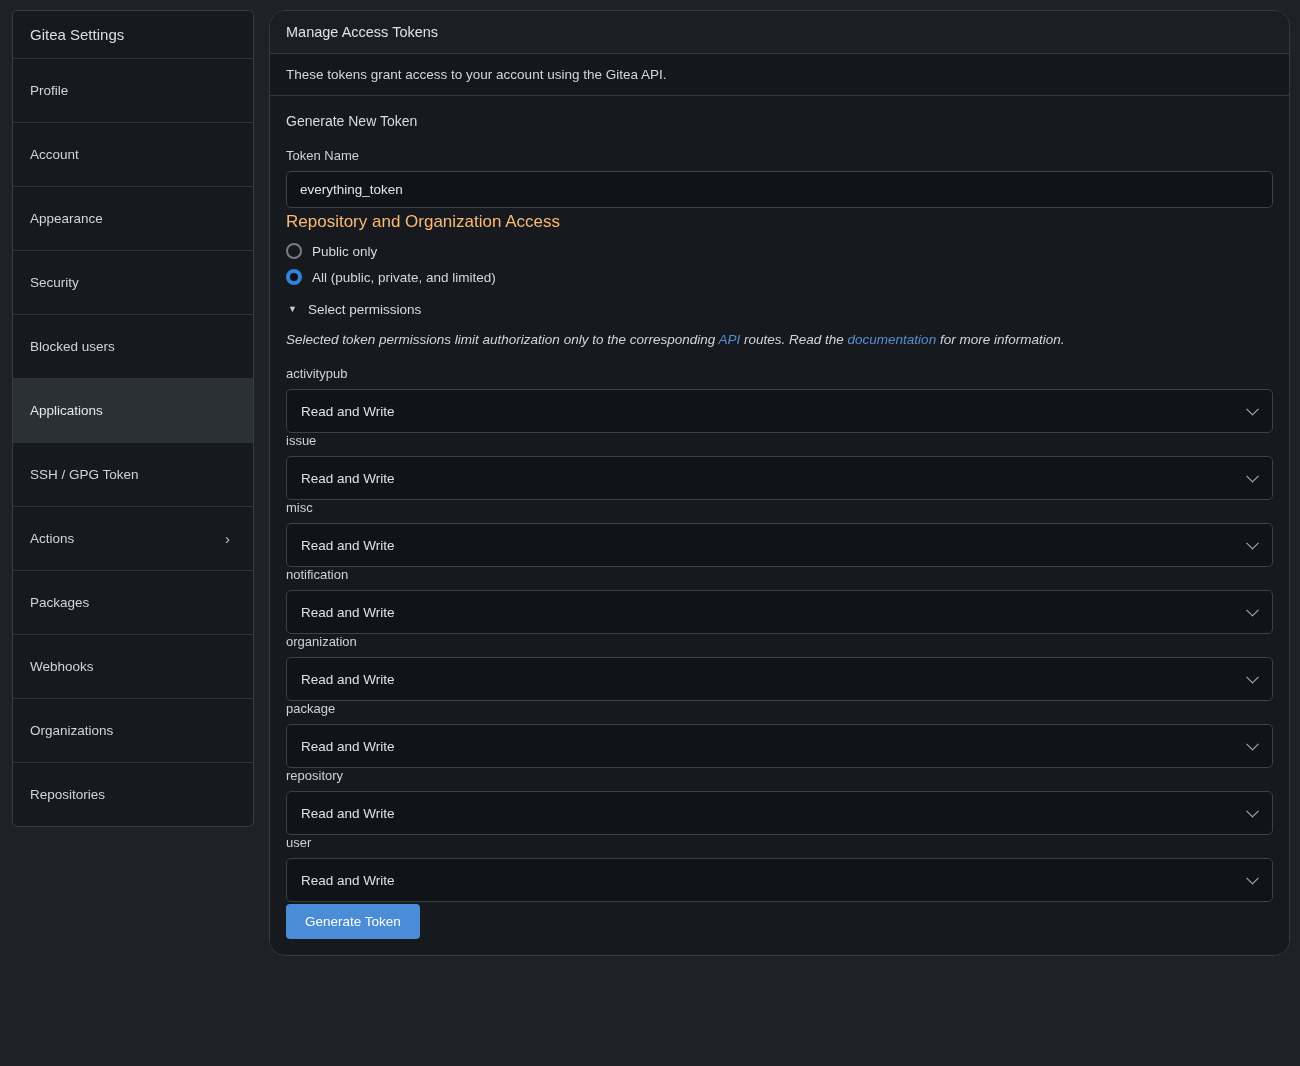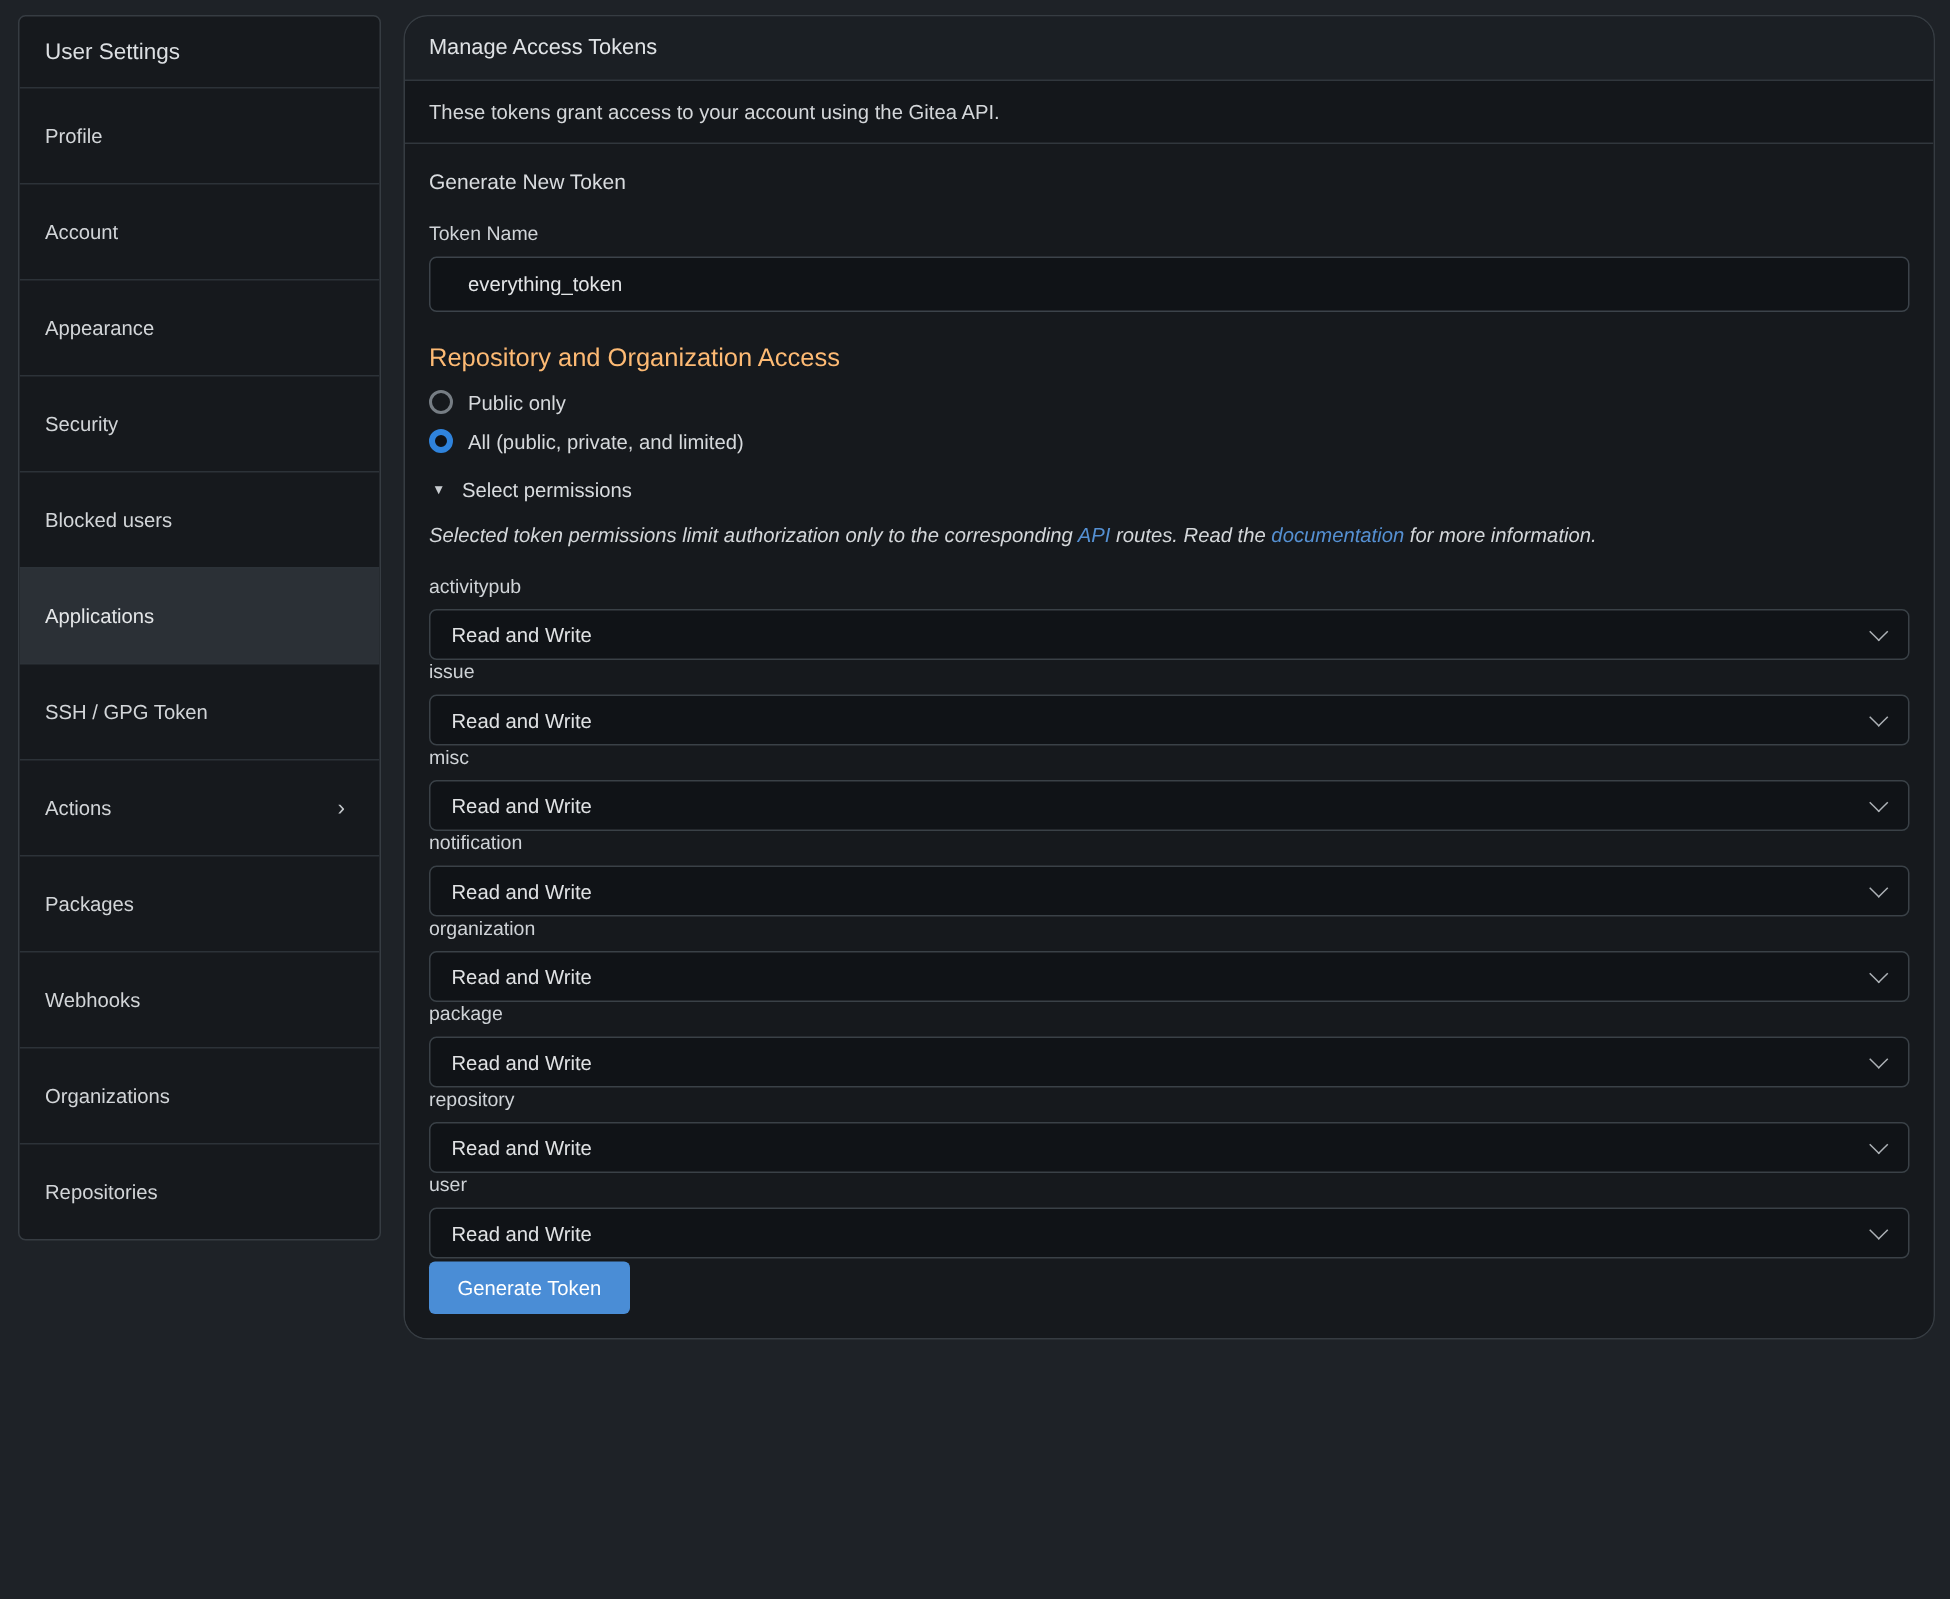--- a/index.html
+++ b/index.html
@@ -86,25 +86,25 @@
     margin: 0 0 8px 0;
   }
   .text-input {
     display: block;
     width: 100%;
     box-sizing: border-box;
     background: #101317;
     border: 1px solid #3c434a;
     border-radius: 5px;
     color: #e3e5e7;
-    padding: 10px 25px;
+    padding: 10px 13px;
     font-size: 13.5px;
     font-family: inherit;
     outline: none;
-    margin-bottom: 21px;
+    margin-bottom: 4px;
   }
   .access-label {
     font-size: 17px;
     color: #fdba74;
     margin-bottom: 11px;
   }
   .radio-row {
     display: flex;
     align-items: center;
     gap: 10px;
@@ -157,21 +157,21 @@
   .perm-label {
     font-size: 13px;
     color: #cfd3d7;
     margin-bottom: 8px;
   }
   .select {
     position: relative;
     background: #101317;
     border: 1px solid #3a4147;
     border-radius: 5px;
-    height: 34px;
+    height: 44px;
     box-sizing: border-box;
     display: flex;
     align-items: center;
     padding: 0 34px 0 14px;
     font-size: 13.5px;
     color: #e0e2e4;
     cursor: pointer;
   }
   .chev-down {
     position: absolute;
@@ -195,21 +195,21 @@
     cursor: pointer;
     margin-top: 2px;
   }
 </style>
 </head>
 <body>
 
 <div class="app">
 
   <aside class="sidebar">
-    <div class="sidebar-title">User Settings</div>
+    <div class="sidebar-title">Gitea Settings</div>
     <nav id="sidebar-items">
         <div class="side-item">
           <span>Profile</span>
         </div>
         <div class="side-item">
           <span>Account</span>
         </div>
         <div class="side-item">
           <span>Appearance</span>
         </div>

